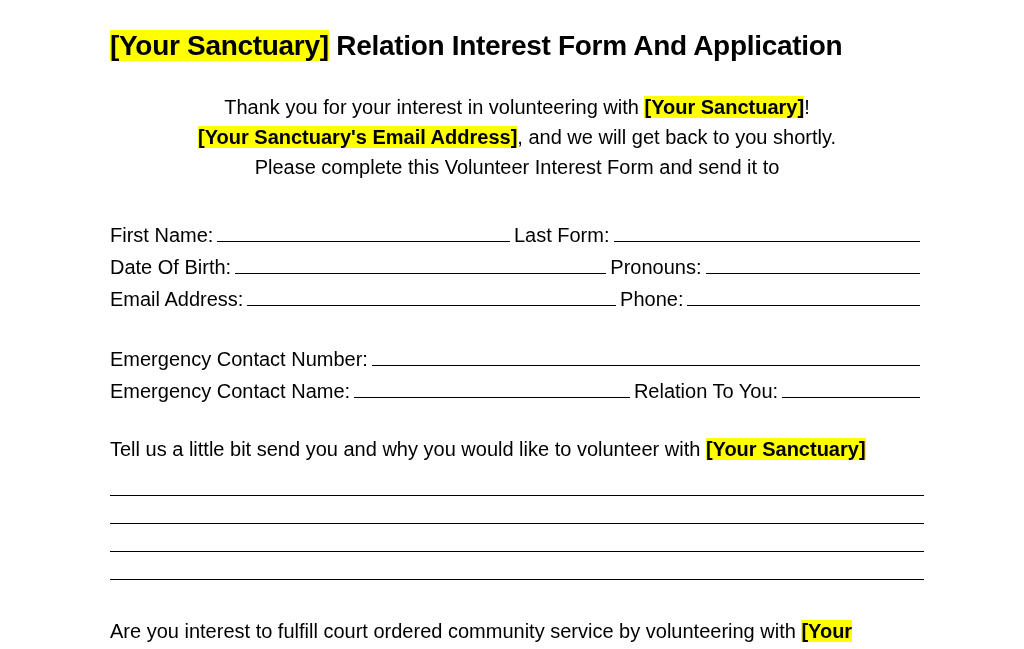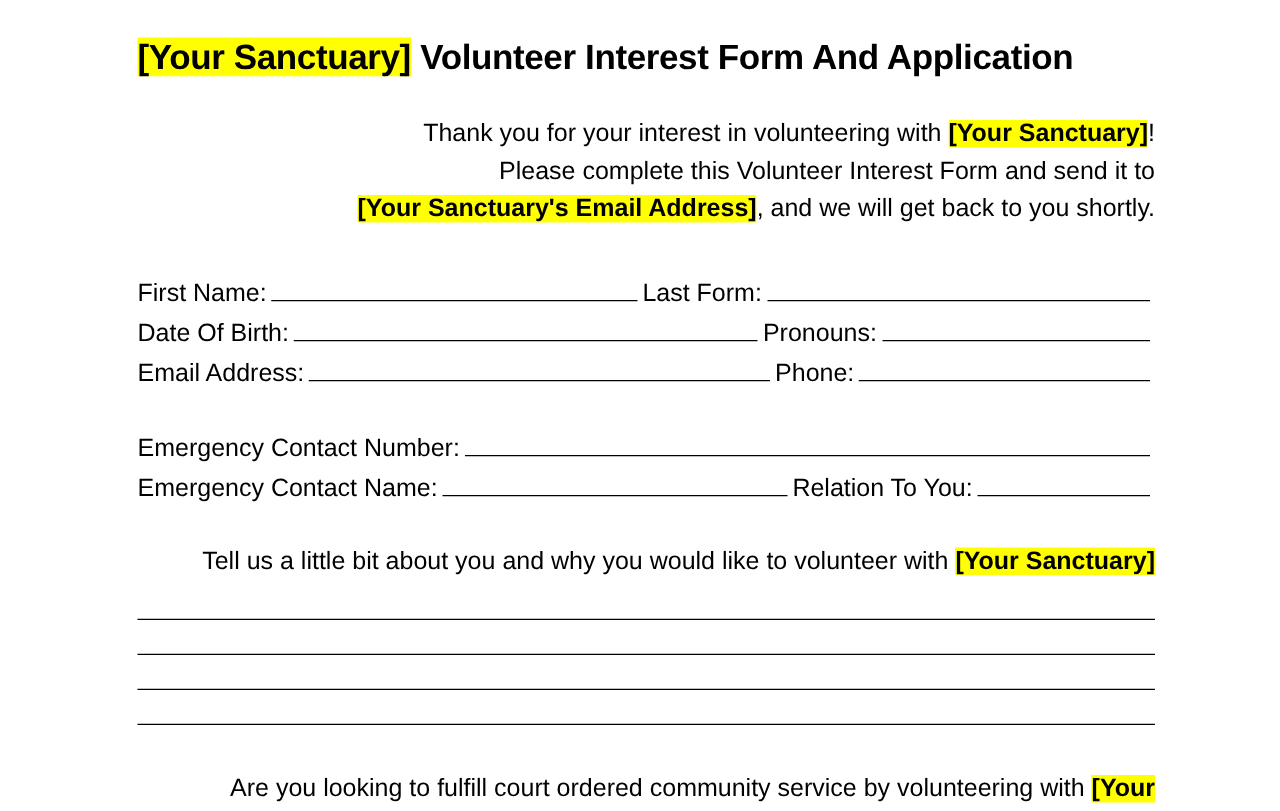--- a/index.html
+++ b/index.html
@@ -1,19 +1,18 @@
 <!DOCTYPE html>
 <html><head>
   <meta charset="utf-8">
   <style>
     * {
       margin: 0;
       padding: 0;
       box-sizing: border-box;
-      text-align: right;
     }
     body {
       font-family: Arial, Helvetica, sans-serif;
       background: #fff;
       width: 1024px;
       height: 649px;
       padding: 30px 100px 0 110px;
       color: #000;
     }
     .title {
@@ -67,31 +66,31 @@
     }
     .question {
       margin-top: 36px;
       line-height: 1.5;
     }
   </style>
 </head>
 <body>
 
 <div class="title">
-  <span class="highlight">[Your Sanctuary]</span><span> Volunteer Interest Form And Application</span>
+  <span class="highlight">[Your Sanctuary]</span><span> Relation Interest Form And Application</span>
 </div>
 
 <div class="intro">
   <div>
     <span>Thank you for your interest in volunteering with </span><span class="highlight">[Your Sanctuary]</span><span>!</span>
   </div>
-  <div>Please complete this Volunteer Interest Form and send it to</div>
   <div>
     <span class="highlight">[Your Sanctuary's Email Address]</span><span>, and we will get back to you shortly.</span>
   </div>
+  <div>Please complete this Volunteer Interest Form and send it to</div>
 </div>
 
 <div class="form-body">
 
   <div class="row">
     <span class="label">First Name:</span>
     <span class="fill" style="flex:1.05"></span>
     <span class="label">Last Form:</span>
     <span class="fill" style="flex:1.1"></span>
   </div>
@@ -118,25 +117,25 @@
   </div>
 
   <div class="row">
     <span class="label">Emergency Contact Name:</span>
     <span class="fill" style="flex:1"></span>
     <span class="label">Relation To You:</span>
     <span class="fill" style="flex:0.5"></span>
   </div>
 
   <div class="tell-us">
-    <span>Tell us a little bit about you and why you would like to volunteer with </span><span class="highlight">[Your Sanctuary]</span>
+    <span>Tell us a little bit send you and why you would like to volunteer with </span><span class="highlight">[Your Sanctuary]</span>
   </div>
   <div class="blank-line"></div>
   <div class="blank-line"></div>
   <div class="blank-line"></div>
   <div class="blank-line"></div>
 
   <div class="question">
-    <span>Are you looking to fulfill court ordered community service by volunteering with </span><span class="highlight">[Your Sanctuary]</span>
+    <span>Are you interest to fulfill court ordered community service by volunteering with </span><span class="highlight">[Your Sanctuary]</span>
     
   </div>
 
 </div>
 
 </body></html>

